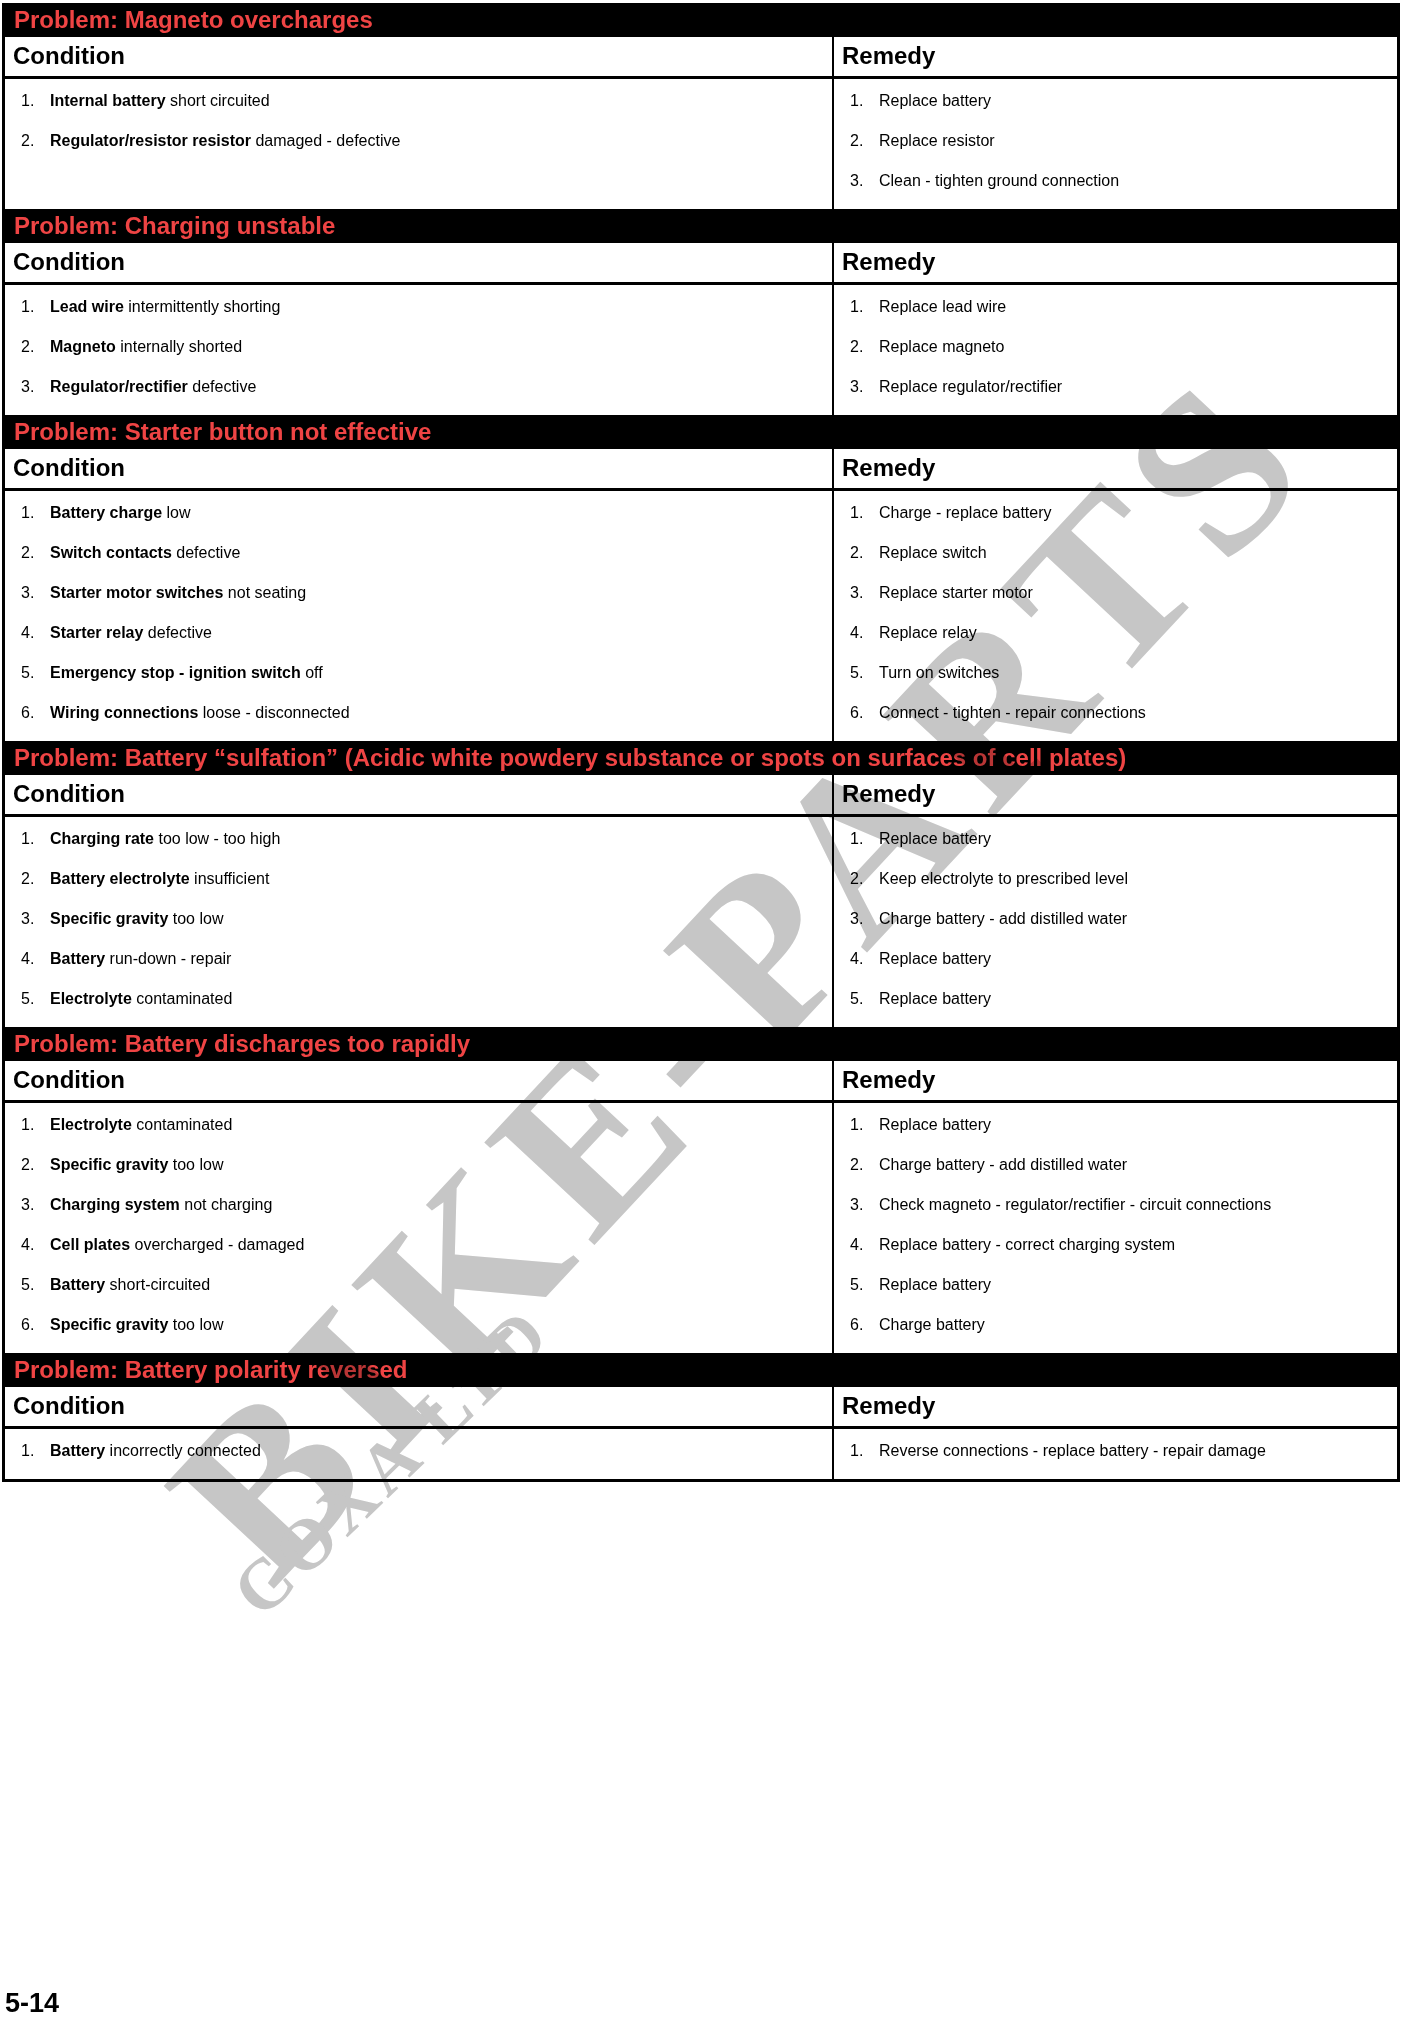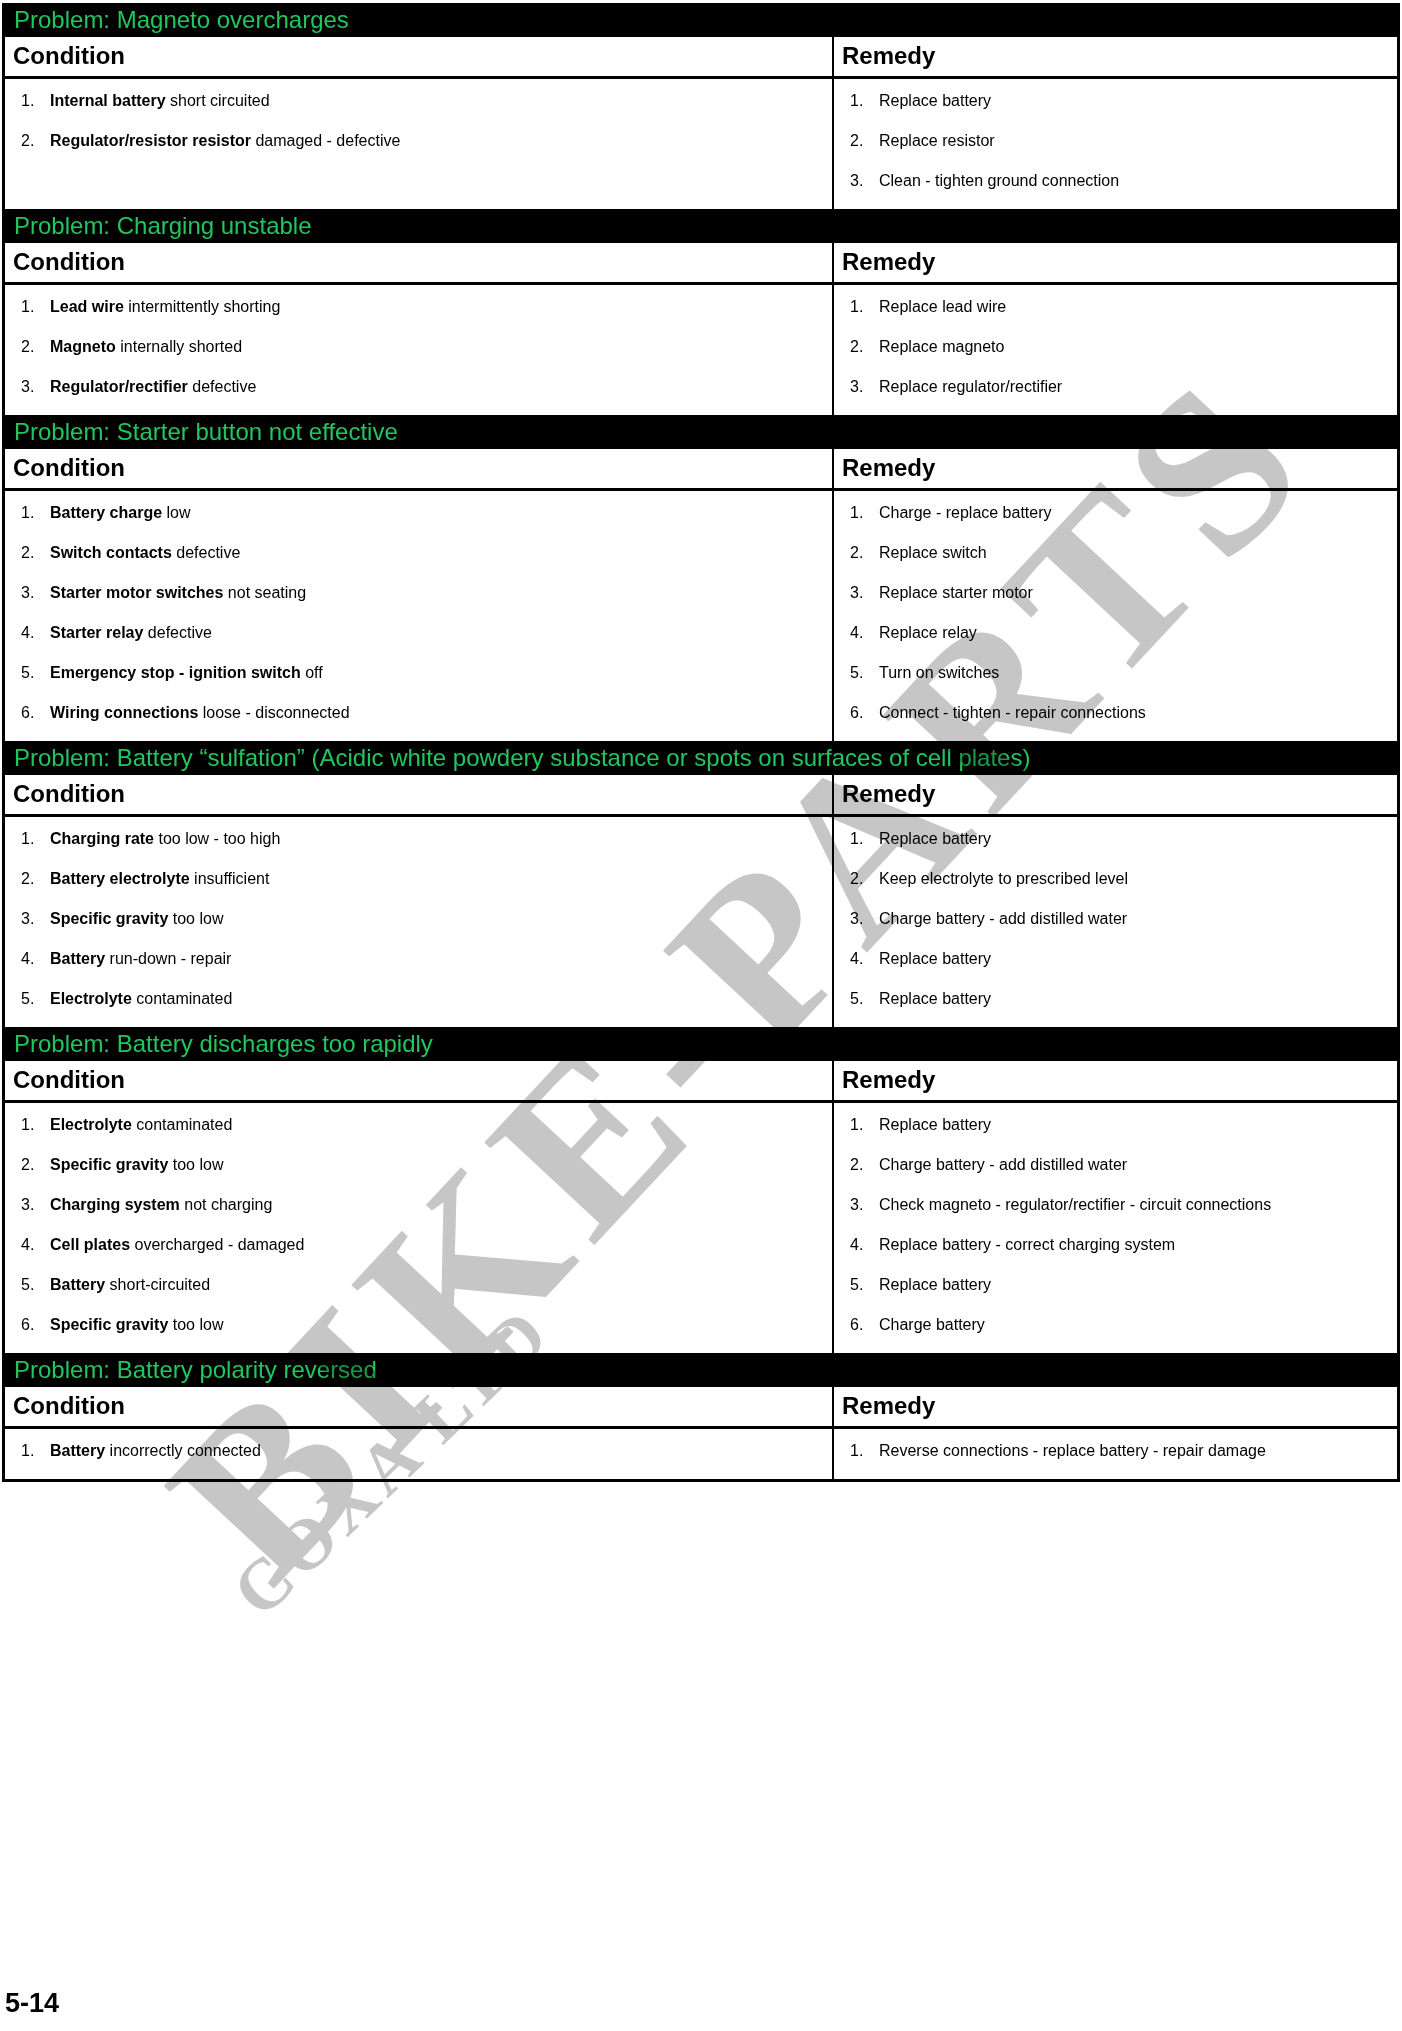--- a/index.html
+++ b/index.html
@@ -16,22 +16,22 @@
   .tbl {
     position:absolute; left:2px; top:3px;
     width:1392px;
     border-left:3px solid #000;
     border-right:3px solid #000;
     border-bottom:3px solid #000;
     background:transparent;
   }
   .bar {
     height:33px; line-height:33px;
-    background:#000; color:#22c55e;
-    font-weight:normal; font-size:24px;
+    background:#000; color:#ef4444;
+    font-weight:bold; font-size:24px;
     padding-left:9px;
     white-space:nowrap; overflow:hidden;
   }
   .row { display:flex; }
   .row.hdr { border-bottom:3px solid #000; border-top:1px solid #000;}
   .cell { box-sizing:border-box; }
   .cell.l { width:829px; border-right:2px solid #000; }
   .cell.r { flex:1; min-width:0; }
   .hdr .cell { height:39px; line-height:38px; font-weight:bold; font-size:24px; padding-left:8px; white-space:nowrap; }
   .body ol { list-style:none; margin:2px 0 0 0; padding:0 0 8px 0; }

